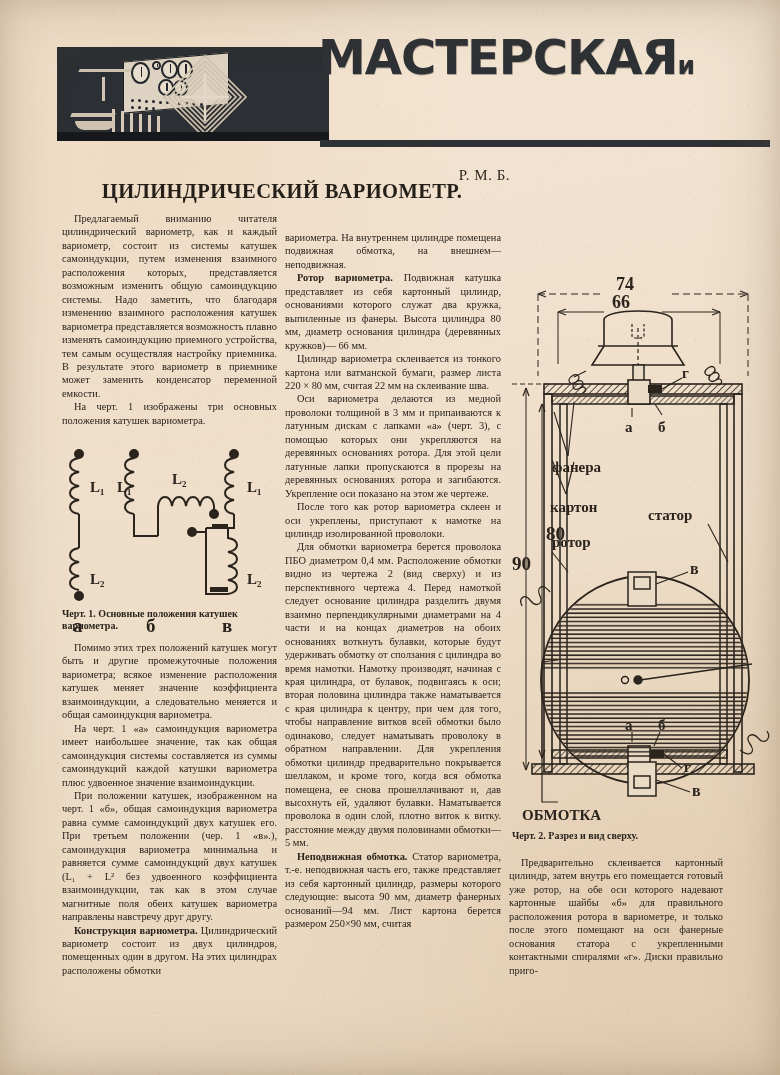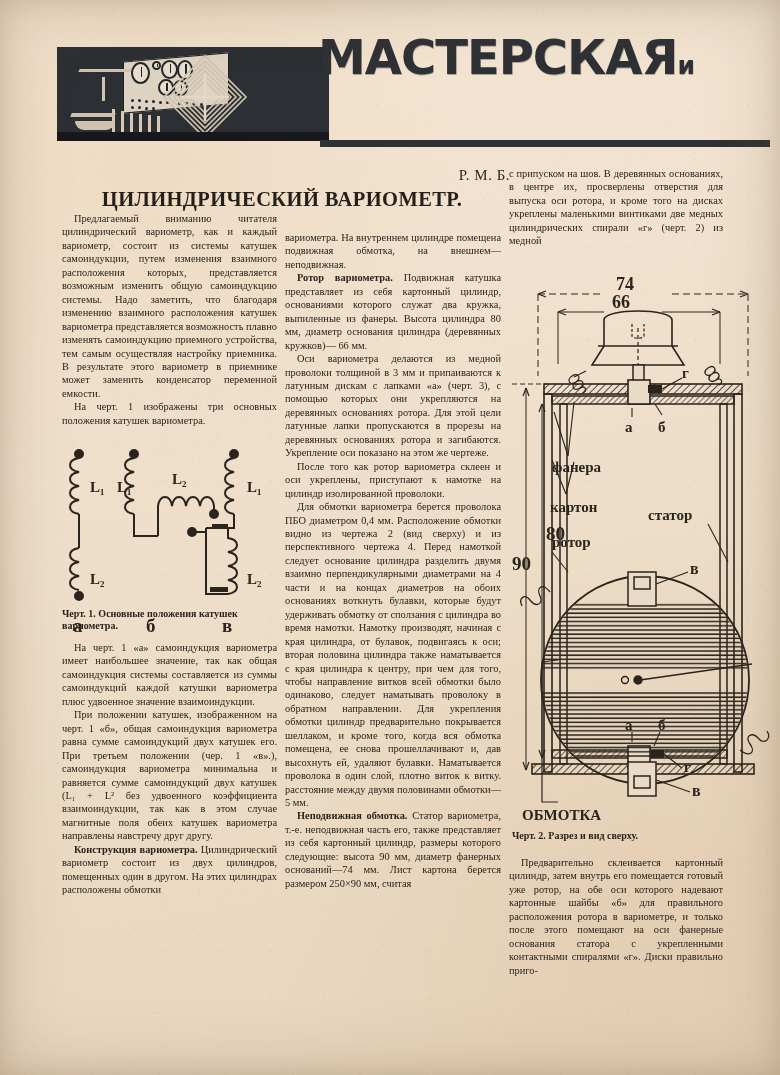--- a/index.html
+++ b/index.html
@@ -129,21 +129,21 @@
   .byline {
     position: absolute;
     right: 270px; top: 167px;
     font-size: 15px;
     letter-spacing: .5px;
     color: #312a22;
     font-family: "Liberation Serif", serif;
   }
   .art-title {
     position: absolute;
-    left: 62px; top: 188px;
+    left: 62px; top: 180px;
     width: 440px;
     text-align: center;
     font-family: "Liberation Serif", serif;
     font-weight: 700;
     font-size: 20.5px;
     letter-spacing: .4px;
     color: #241f19;
   }
 
   
@@ -320,37 +320,36 @@
       <g class="lbl" font-size="19" font-weight="600">
         <text x="11" y="188">а</text>
         <text x="84" y="188">б</text>
         <text x="160" y="188">в</text>
       </g>
     </svg>
   </div>
   <div class="fig-cap cap1">Черт. 1. Основные положения катушек вариометра.</div>
 
   <div class="col col1b">
+    <p>Помимо этих трех положений катушек могут быть и другие промежуточные положения вариометра; всякое изменение расположения катушек меняет значение коэффициента взаимоиндукции, а следовательно меняется и общая самоиндукция вариометра.</p>
     <p>На черт. 1 «а» самоиндукция вариометра имеет наибольшее значение, так как общая самоиндукция системы составляется из суммы самоиндукций каждой катушки вариометра плюс удвоенное значение взаимоиндукции.</p>
     <p>При положении катушек, изображенном на черт. 1 «б», общая самоиндукция вариометра равна сумме самоиндукций двух катушек его. При третьем положении (чер. 1 «в».), самоиндукция вариометра минимальна и равняется сумме самоиндукций двух катушек (L₁ + L² без удвоенного коэффициента взаимоиндукции, так как в этом случае магнитные поля обеих катушек вариометра направлены навстречу друг другу.</p>
     <p><span class="run-in">Конструкция вариометра.</span><span> Цилиндрический вариометр состоит из двух цилиндров, помещенных один в другом. На этих цилиндрах расположены обмотки</span></p>
   </div>
 
   <div class="col col2">
     <p class="noind">вариометра. На внутреннем цилиндре помещена подвижная обмотка, на внешнем—неподвижная.</p>
     <p><span class="run-in">Ротор вариометра.</span><span> Подвижная катушка представляет из себя картонный цилиндр, основаниями которого служат два кружка, выпиленные из фанеры. Высота цилиндра 80 мм, диаметр основания цилиндра (деревянных кружков)— 66 мм.</span></p>
+    <p>Цилиндр вариометра склеивается из тонкого картона или ватманской бумаги, размер листа 220 × 80 мм, считая 22 мм на склеивание шва.</p>
     <p>Оси вариометра делаются из медной проволоки толщиной в 3 мм и припаиваются к латунным дискам с лапками «а» (черт. 3), с помощью которых они укрепляются на деревянных основаниях ротора. Для этой цели латунные лапки пропускаются в прорезы на деревянных основаниях ротора и загибаются. Укрепление оси показано на этом же чертеже.</p>
     <p>После того как ротор вариометра склеен и оси укреплены, приступают к намотке на цилиндр изолированной проволоки.</p>
     <p>Для обмотки вариометра берется проволока ПБО диаметром 0,4 мм. Расположение обмотки видно из чертежа 2 (вид сверху) и из перспективного чертежа 4. Перед намоткой следует основание цилиндра разделить двумя взаимно перпендикулярными диаметрами на 4 части и на концах диаметров на обоих основаниях воткнуть булавки, которые будут удерживать обмотку от сползания с цилиндра во время намотки. Намотку производят, начиная с края цилиндра, от булавок, подвигаясь к оси; вторая половина цилиндра также наматывается с края цилиндра к центру, при чем для того, чтобы направление витков всей обмотки было одинаково, следует наматывать проволоку в обратном направлении. Для укрепления обмотки цилиндр предварительно покрывается шеллаком, и кроме того, когда вся обмотка помещена, ее снова прошеллачивают и, дав высохнуть ей, удаляют булавки. Наматывается проволока в один слой, плотно виток к витку. расстояние между двумя половинами обмотки—5 мм.</p>
-    <p><span class="run-in">Неподвижная обмотка.</span><span> Статор вариометра, т.-е. неподвижная часть его, также представляет из себя картонный цилиндр, размеры которого следующие: высота 90 мм, диаметр фанерных оснований—74 мм. Лист картона берется размером 250×90 мм, считая</span></p>
-  </div>
-
-  <div class="col col3">
-    <p class="noind">с припуском на шов. В деревянных основаниях, в центре их, просверлены отверстия для выпуска оси ротора, и кроме того на дисках укреплены маленькими винтиками две медных цилиндрических спирали «г» (черт. 2) из медной</p>
-  </div>
+    <p><span class="run-in">Неподвижная обмотка.</span><span> Статор вариометра, т.-е. неподвижная часть его, также представляет из себя картонный цилиндр, размеры которого следующие: высота 90 мм, диаметр фанерных оснований—94 мм. Лист картона берется размером 250×90 мм, считая</span></p>
+  </div>
+
 
   <div class="fig2">
     <svg width="262" height="570" viewBox="0 0 262 570">
       <defs>
         <pattern id="hatch" width="5" height="5" patternUnits="userSpaceOnUse" patternTransform="rotate(45)">
           <line x1="0" y1="0" x2="0" y2="5" stroke="#2a241d" stroke-width="1.6"></line>
         </pattern>
         <pattern id="hatchV" width="4" height="4" patternUnits="userSpaceOnUse" patternTransform="rotate(45)">
           <line x1="0" y1="0" x2="0" y2="4" stroke="#2a241d" stroke-width="1.3"></line>
         </pattern>

